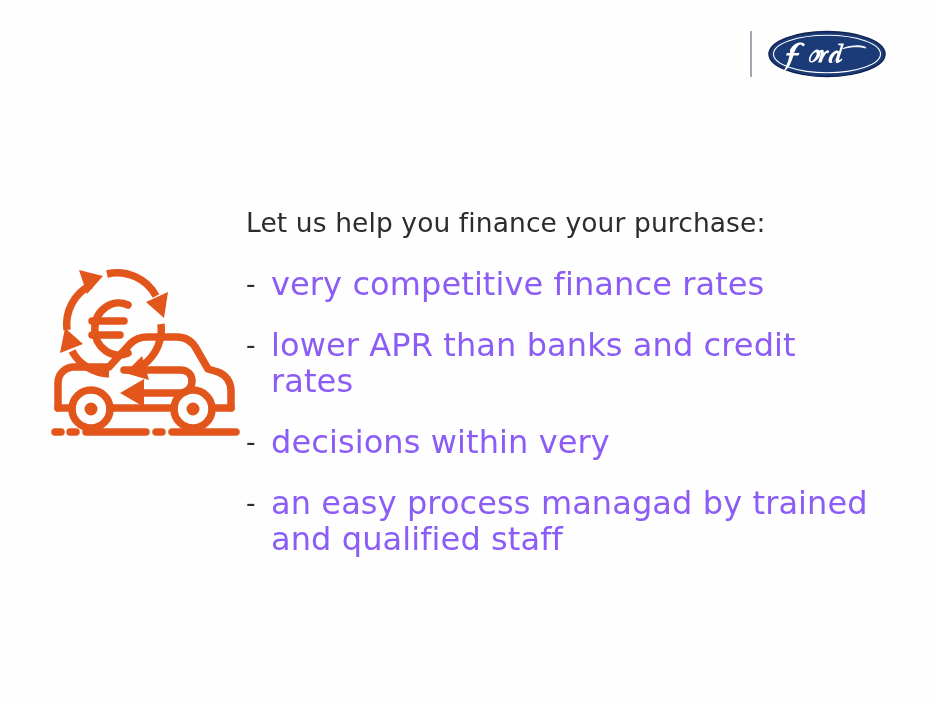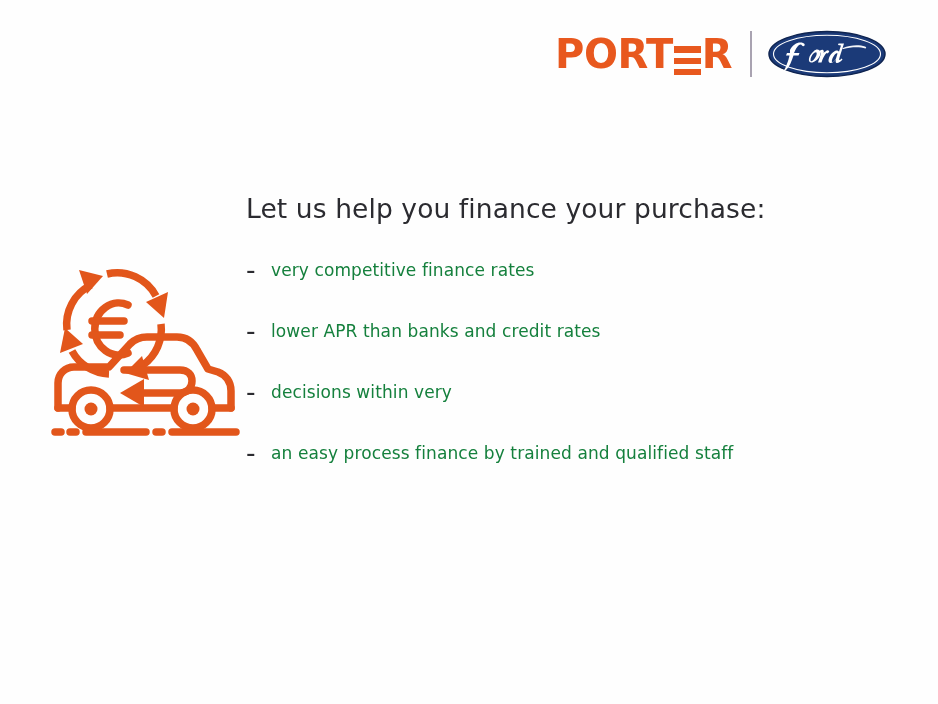--- a/index.html
+++ b/index.html
@@ -90,21 +90,21 @@
     width: 640px;
     color: #2b2b30;
   }
   .headline {
     font-family: "DejaVu Sans", sans-serif;
     font-size: 26.5px;
     font-weight: 400;
     line-height: 34px;
     letter-spacing: 0.1px;
     color: #2b2b30;
-    margin: 0 0 26px 0;
+    margin: 14px 0 26px 0;
   }
   .bullet-list {
     list-style: none;
     margin: 0;
     padding: 0;
   }
   .bullet {
     display: flex;
     align-items: flex-start;
     margin-bottom: 25px;
@@ -114,43 +114,34 @@
     flex: 0 0 auto;
     width: 25px;
     font-family: "DejaVu Sans", sans-serif;
     font-size: 26.5px;
     line-height: 36px;
     color: #2b2b30;
   }
   .bullet-text {
     flex: 1 1 auto;
     font-family: "DejaVu Sans", sans-serif;
-    font-size: 17px;
+    font-size: 32px;
     font-weight: 400;
     line-height: 36px;
     letter-spacing: 0.1px;
-    color: #15803d;
+    color: #8b5cf6;
   }
 </style>
 </head>
 <body>
 
 <div class="slide">
 
   <div class="brand-bar">
 
-    <div class="porter-word">
-      <span class="porter-text">PORT</span>
-      <span class="porter-e">
-        <span></span>
-          <span></span>
-          <span></span>
-      </span>
-      <span class="porter-text">R</span>
-    </div>
 
     <div class="brand-divider"></div>
 
     <svg class="ford-logo" viewBox="0 0 236 96">
       <ellipse cx="118" cy="48" rx="116" ry="45" fill="#1B3A78"></ellipse>
       <ellipse cx="118" cy="48" rx="116" ry="45" fill="none" stroke="#0f2450" stroke-width="3"></ellipse>
       <ellipse cx="118" cy="48" rx="107" ry="37.5" fill="none" stroke="#ffffff" stroke-width="2.2"></ellipse>
       <g fill="#ffffff">
         <path d="M44 40c6-12 17-17 26-14 3 1 4 3 3 5-1 2-4 2-5 0-1-2-3-3-6-1-4 3-7 9-10 16h11l-2 5H51c-4 12-8 22-14 28-4 4-9 6-12 4-2-2-1-5 2-5 2 0 3 1 4 3 3-2 6-10 10-22l2-8h-7l2-5h6z"></path>
         <path d="M92 42c3-3 8-4 11-1 3 2 3 7 0 12-4 7-11 12-16 12-4 0-6-3-5-8 1-6 6-12 10-15zm-1 5c-3 3-6 9-6 13 0 2 1 3 3 2 3-1 7-7 9-12 1-4 0-6-2-5-1 0-3 1-4 2z"></path>
@@ -217,18 +208,18 @@
       <li class="bullet">
         <span class="bullet-dash">-</span>
         <span class="bullet-text">lower APR than banks and credit rates</span>
       </li>
       <li class="bullet">
         <span class="bullet-dash">-</span>
         <span class="bullet-text">decisions within very</span>
       </li>
       <li class="bullet">
         <span class="bullet-dash">-</span>
-        <span class="bullet-text">an easy process finance by trained and qualified staff</span>
+        <span class="bullet-text">an easy process managad by trained and qualified staff</span>
       </li>
     </ul>
 
   </div>
 </div>
 
 </body></html>

